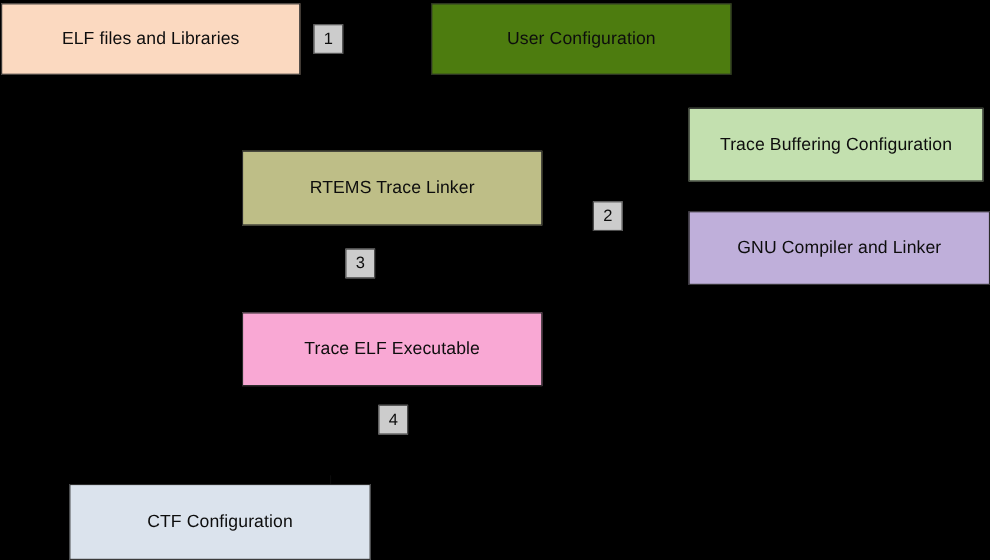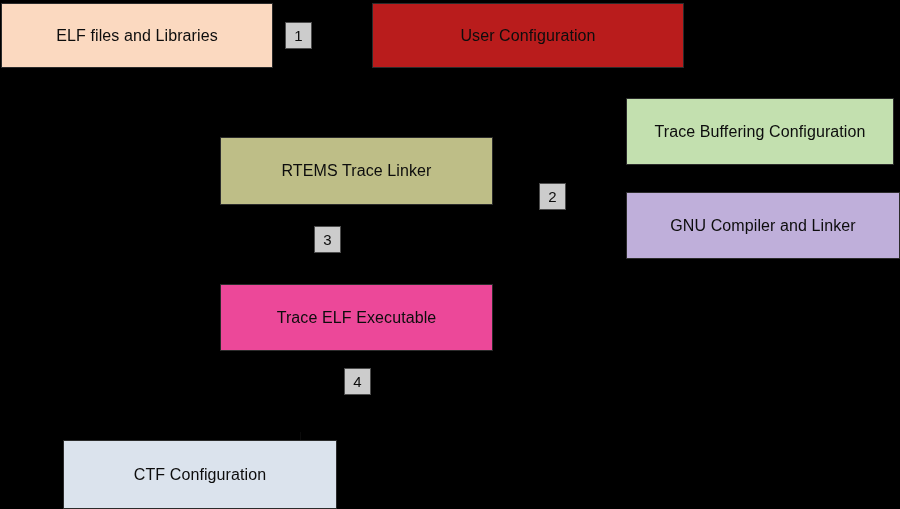--- a/index.html
+++ b/index.html
@@ -54,37 +54,37 @@
 <body>
 
 <div id="canvas">
 
   <div class="edge-stub" style="left:300px; top:432px; height:9px;"></div>
 
   <div class="node" style="left:1px; top:3px; width:272px; height:65px; background:#fbd9c0;">
     <span>ELF files and Libraries</span>
   </div>
 
-  <div class="node" style="left:372px; top:3px; width:312px; height:65px; background:#b91c1c;">
+  <div class="node" style="left:392px; top:3px; width:273px; height:65px; background:#4d7c0f;">
     <span>User Configuration</span>
   </div>
 
   <div class="node" style="left:626px; top:98px; width:268px; height:67px; background:#c3e0af;">
     <span>Trace Buffering Configuration</span>
   </div>
 
   <div class="node" style="left:626px; top:192px; width:274px; height:67px; background:#bfafda;">
     <span>GNU Compiler and Linker</span>
   </div>
 
   <div class="node" style="left:220px; top:137px; width:273px; height:68px; background:#bebe87;">
     <span>RTEMS Trace Linker</span>
   </div>
 
-  <div class="node" style="left:220px; top:284px; width:273px; height:67px; background:#ec4899;">
+  <div class="node" style="left:220px; top:284px; width:273px; height:67px; background:#f9a8d4;">
     <span>Trace ELF Executable</span>
   </div>
 
   <div class="node" style="left:63px; top:440px; width:274px; height:69px; background:#dbe3ed;">
     <span>CTF Configuration</span>
   </div>
 
 
   <div class="badge" style="left:285px; top:22px;">
     <span>1</span>

